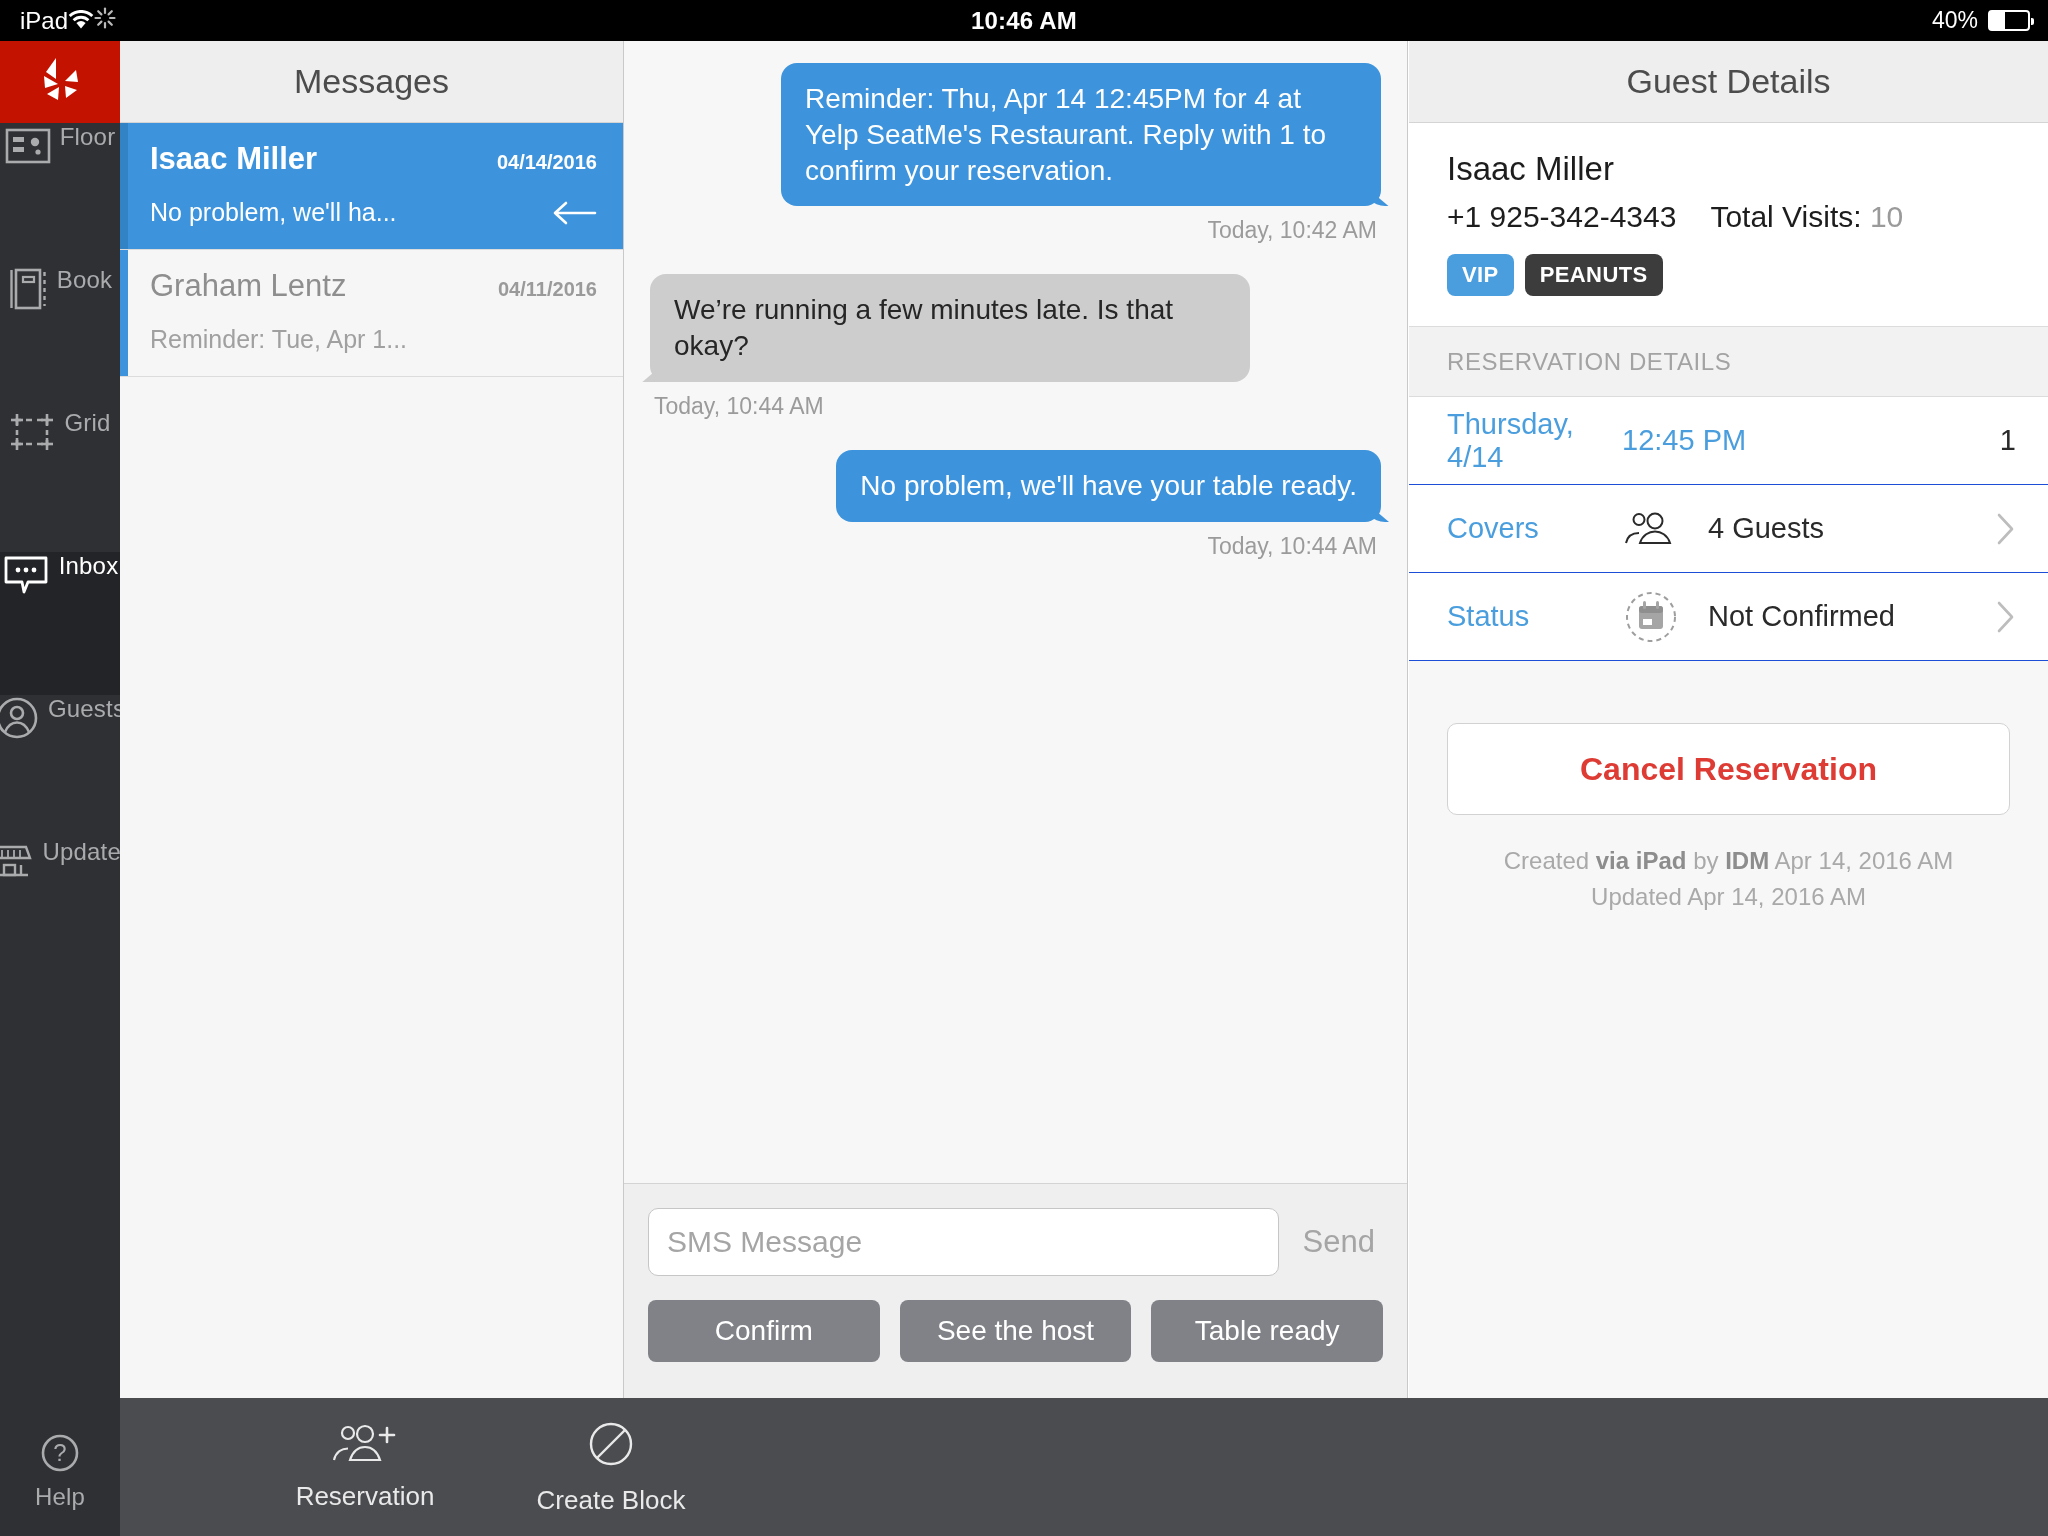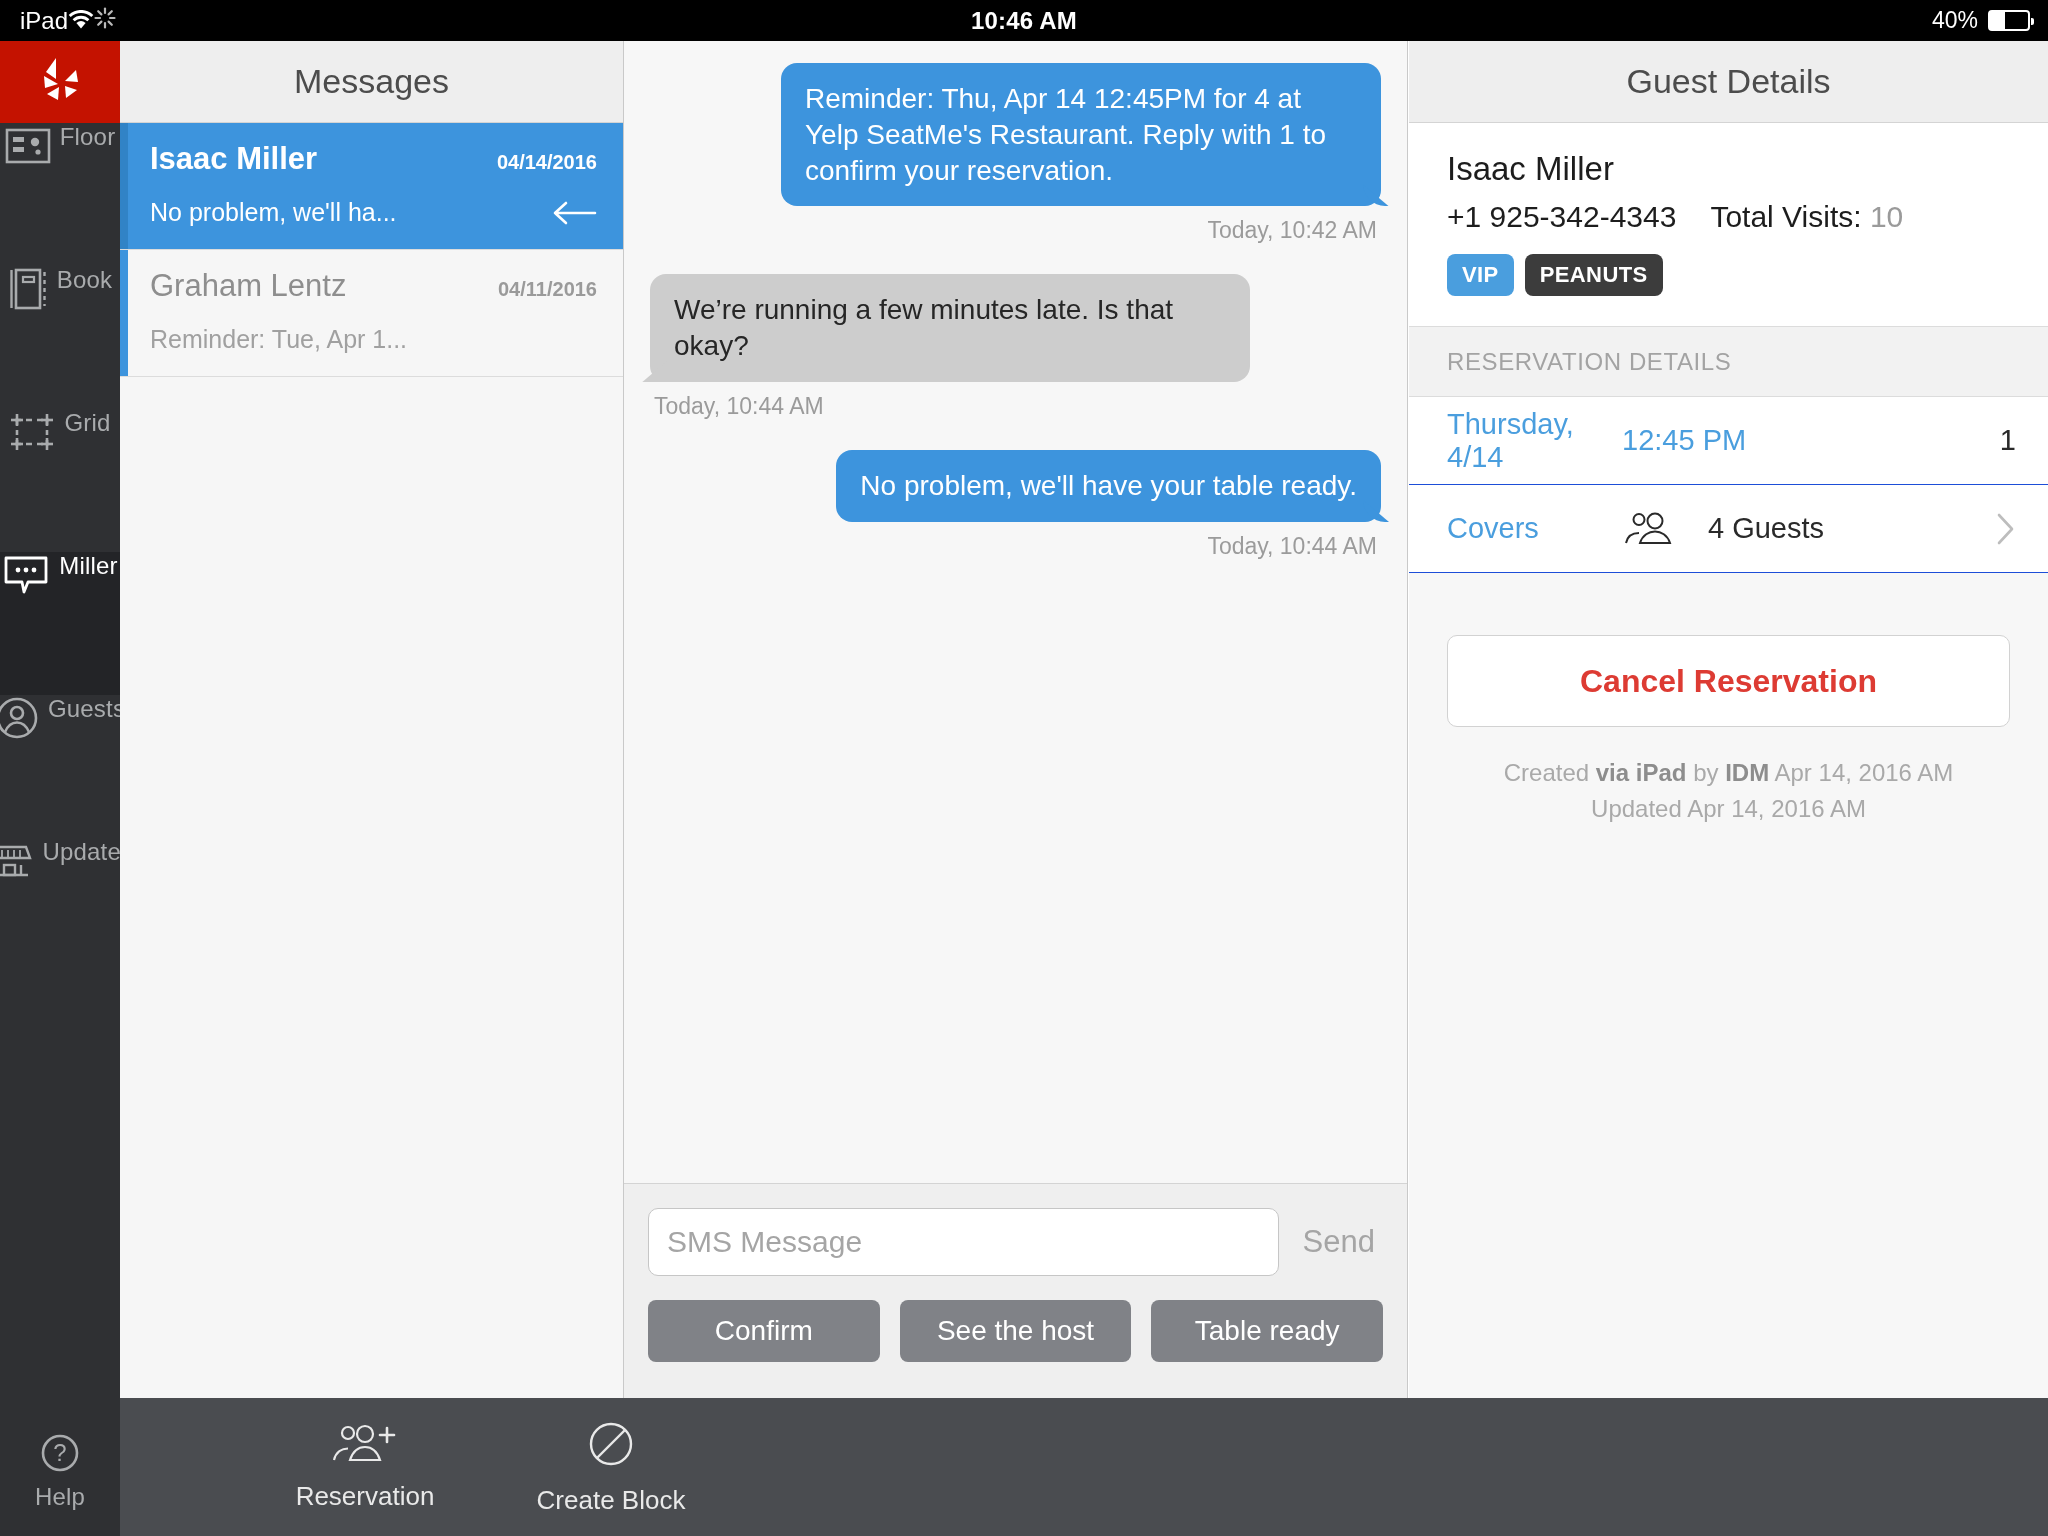--- a/index.html
+++ b/index.html
@@ -289,21 +289,21 @@
 
   <div class="rail-item active">
     <span class="rail-ico">
       <svg width="48" height="42" viewBox="0 0 48 42">
           <path d="M4 4h40v24H26l-4 10-2-10H4z" fill="none" stroke="#fff" stroke-width="2.8" stroke-linejoin="round"></path>
           <circle cx="16" cy="16" r="2.4" fill="#fff"></circle>
           <circle cx="24" cy="16" r="2.4" fill="#fff"></circle>
           <circle cx="32" cy="16" r="2.4" fill="#fff"></circle>
         </svg>
     </span>
-    <span class="rail-label">Miller</span>
+    <span class="rail-label">Inbox</span>
   </div>
 
   <div class="rail-item">
     <span class="rail-ico">
       <svg width="44" height="44" viewBox="0 0 44 44">
           <circle cx="22" cy="22" r="19" fill="none" stroke="#a9abad" stroke-width="2.6"></circle>
           <circle cx="22" cy="17" r="6" fill="none" stroke="#a9abad" stroke-width="2.6"></circle>
           <path d="M10 36c3-7 8-9.5 12-9.5S31 29 34 36" fill="none" stroke="#a9abad" stroke-width="2.6"></path>
         </svg>
     </span>
@@ -438,20 +438,39 @@
       </svg>
     </span>
     <span class="dval">4 Guests</span>
     <span class="chev">
       <svg width="20" height="34" viewBox="0 0 20 34">
           <path d="M3 3l13 14L3 31" fill="none" stroke="#bdbdbd" stroke-width="2.6" stroke-linecap="round" stroke-linejoin="round"></path>
         </svg>
     </span>
   </div>
 
+  <div class="drow">
+    <span class="dlabel">Status</span>
+    <span class="dicon">
+      <svg width="58" height="58" viewBox="0 0 58 58">
+        <circle cx="29" cy="29" r="24" fill="none" stroke="#9e9e9e" stroke-width="2" stroke-dasharray="5 4"></circle>
+        <rect x="17" y="18" width="24" height="23" rx="3" fill="#a5a5a5"></rect>
+        <rect x="17" y="18" width="24" height="7" rx="3" fill="#8f8f8f"></rect>
+        <rect x="21" y="31" width="9" height="6" fill="#ffffff"></rect>
+        <rect x="21" y="13" width="3" height="8" rx="1.5" fill="#a5a5a5"></rect>
+        <rect x="34" y="13" width="3" height="8" rx="1.5" fill="#a5a5a5"></rect>
+      </svg>
+    </span>
+    <span class="dval">Not Confirmed</span>
+    <span class="chev">
+      <svg width="20" height="34" viewBox="0 0 20 34">
+          <path d="M3 3l13 14L3 31" fill="none" stroke="#bdbdbd" stroke-width="2.6" stroke-linecap="round" stroke-linejoin="round"></path>
+        </svg>
+    </span>
+  </div>
 
   <button id="cancel-btn">Cancel Reservation</button>
 
   <div id="meta">
     <div><span>Created </span><b>via iPad</b><span> by </span><b>IDM</b><span> Apr 14, 2016 AM</span></div>
     <div>Updated Apr 14, 2016 AM</div>
   </div>
 </div>
 
 <div id="bottombar">

